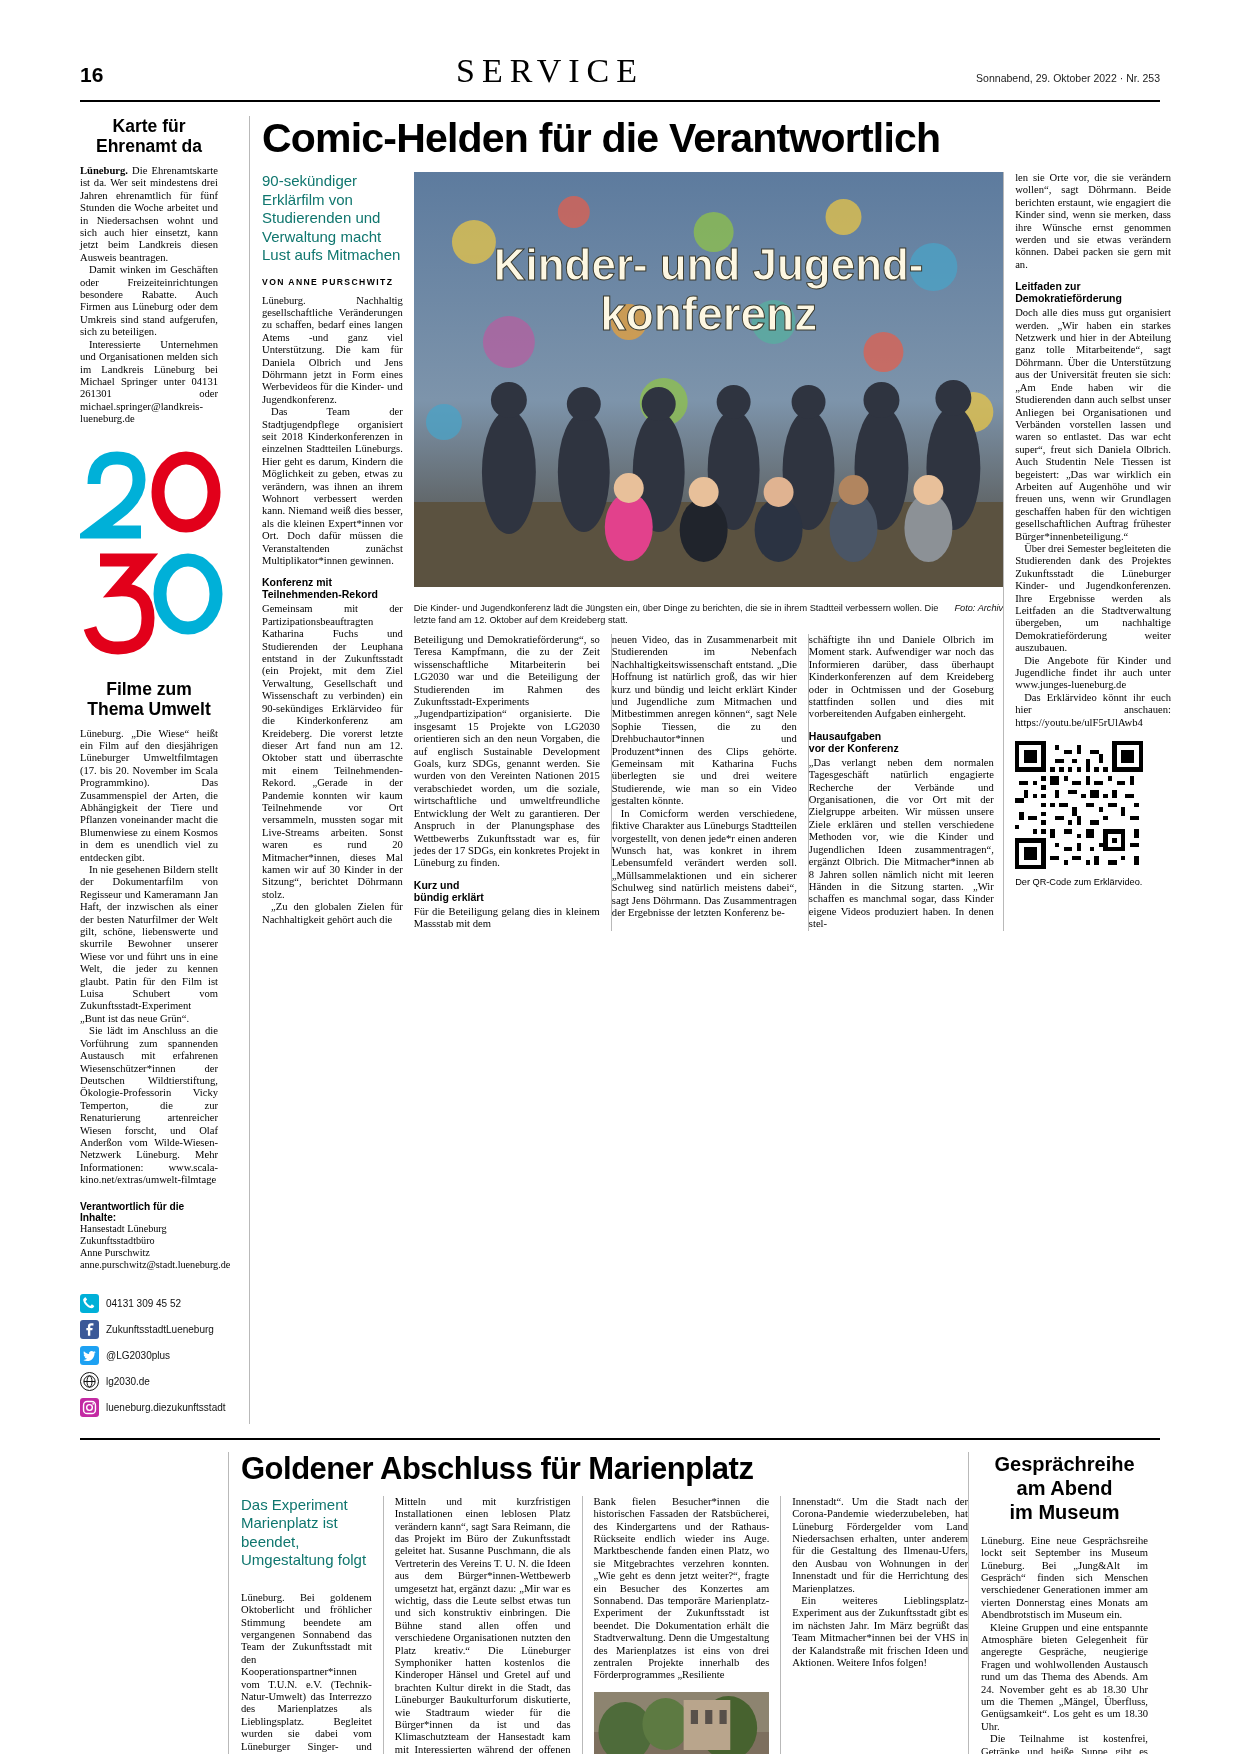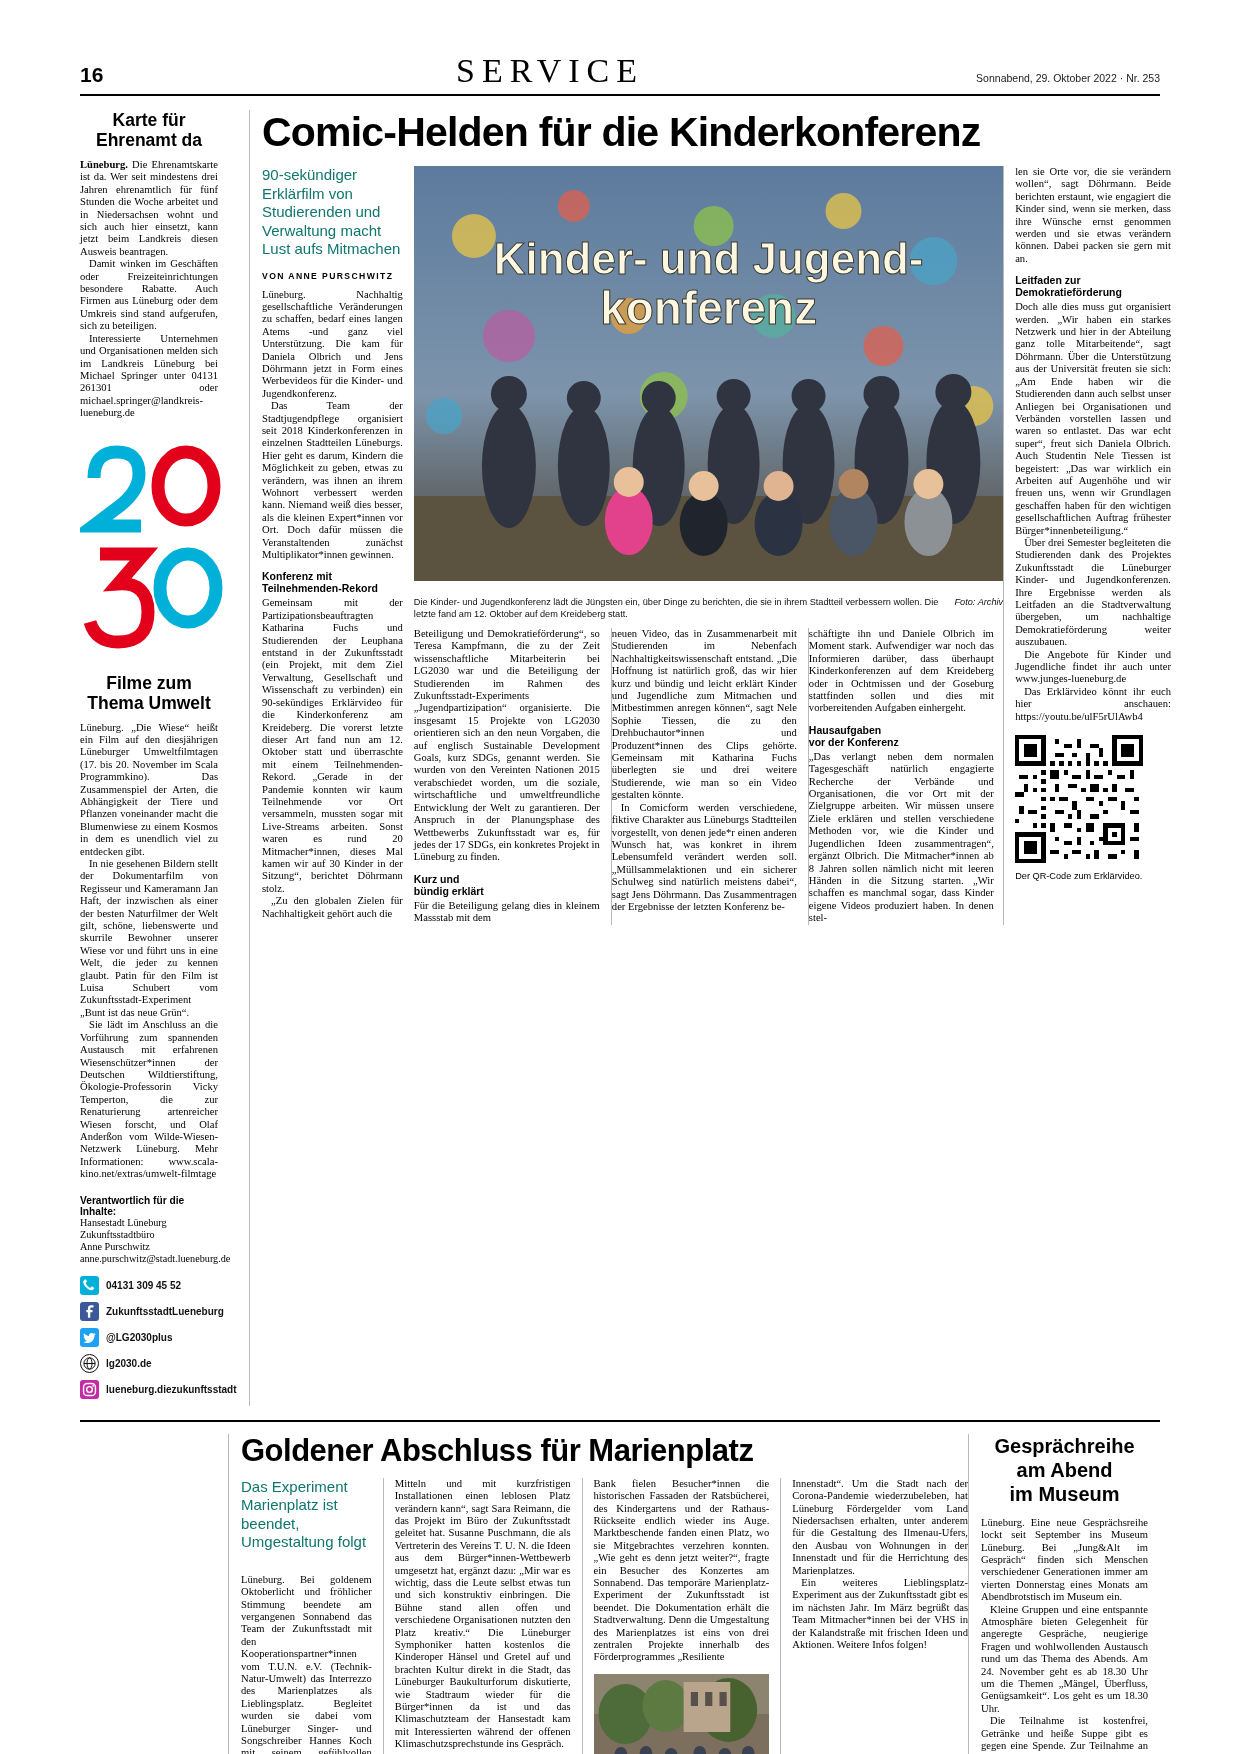--- a/index.html
+++ b/index.html
@@ -15,21 +15,21 @@
   .page {
     position: absolute;
     left: 80px; top: 52px;
     width: 1080px; height: 1640px;
   }
 
   
   .masthead {
     display: flex; align-items: baseline; justify-content: space-between;
     border-bottom: 2.5px solid #000;
-    padding-bottom: 4px;
+    padding-bottom: 10px;
   }
   .folio {
     font-family: "Liberation Sans", sans-serif;
     font-weight: bold; font-size: 21px;
     width: 120px;
   }
   .section-title {
     flex: 1; text-align: center;
     font-family: "Liberation Serif", serif;
     font-size: 34px; letter-spacing: 7px;
@@ -150,21 +150,21 @@
   .art2 .d4 { width: 196px; padding-left: 11px; border-left: 0.8px solid #b9b9b9; margin-left: 11px;}
 
   .photo2 { width: 100%; height: 210px; margin-top: 10px; background:#5b6a4a; position:relative; overflow:hidden;}
 
   
   .resp-head {
     font-family: "Liberation Sans", sans-serif;
     font-weight: bold; font-size: 10.2px; margin-top: 14px;
   }
   .resp-body { font-size: 10.2px; line-height: 12.3px; }
-  .social { margin-top: 10px; font-weight: bold; }
+  .social { margin-top: 22px; }
   .social-row {
     display: flex; align-items: center; gap: 7px;
     font-family: "Liberation Sans", sans-serif;
     font-size: 10px; margin-bottom: 7px; color: #111;
   }
   .sicon { width: 19px; height: 19px; flex: 0 0 19px; border-radius: 3px; position: relative; }
   .sicon svg { display:block; }
 </style>
 </head>
 <body>
@@ -262,21 +262,21 @@
                 </g>
                 <circle cx="16.6" cy="7.4" r="1.1" fill="#fff"></circle>
               </svg>
           </span>
           <span>lueneburg.diezukunftsstadt</span>
         </div>
       </div>
     </div>
 
     <div class="main-col">
-      <h1 class="headline-1">Comic-Helden für die Kinderkonferenz</h1>
+      <h1 class="headline-1">Comic-Helden für die Verantwortlich</h1>
 
       <div class="art1">
 
         <div class="c1">
           <div class="standfirst">90-sekündiger Erklärfilm von Studierenden und Verwaltung macht Lust aufs Mitmachen</div>
           <div class="byline">VON ANNE PURSCHWITZ</div>
           <div class="body-text">
             <p>Lüneburg. Nachhaltig gesellschaftliche Veränderungen zu schaffen, bedarf eines langen Atems -und ganz viel Unterstützung. Die kam für Daniela Olbrich und Jens Döhrmann jetzt in Form eines Werbevideos für die Kinder- und Jugendkonferenz.</p>
             <p>Das Team der Stadtjugendpflege organisiert seit 2018 Kinderkonferenzen in einzelnen Stadtteilen Lüneburgs. Hier geht es darum, Kindern die Möglichkeit zu geben, etwas zu verändern, was ihnen an ihrem Wohnort verbessert werden kann. Niemand weiß dies besser, als die kleinen Expert*innen vor Ort. Doch dafür müssen die Veranstaltenden zunächst Multiplikator*innen gewinnen.</p>
           </div>

